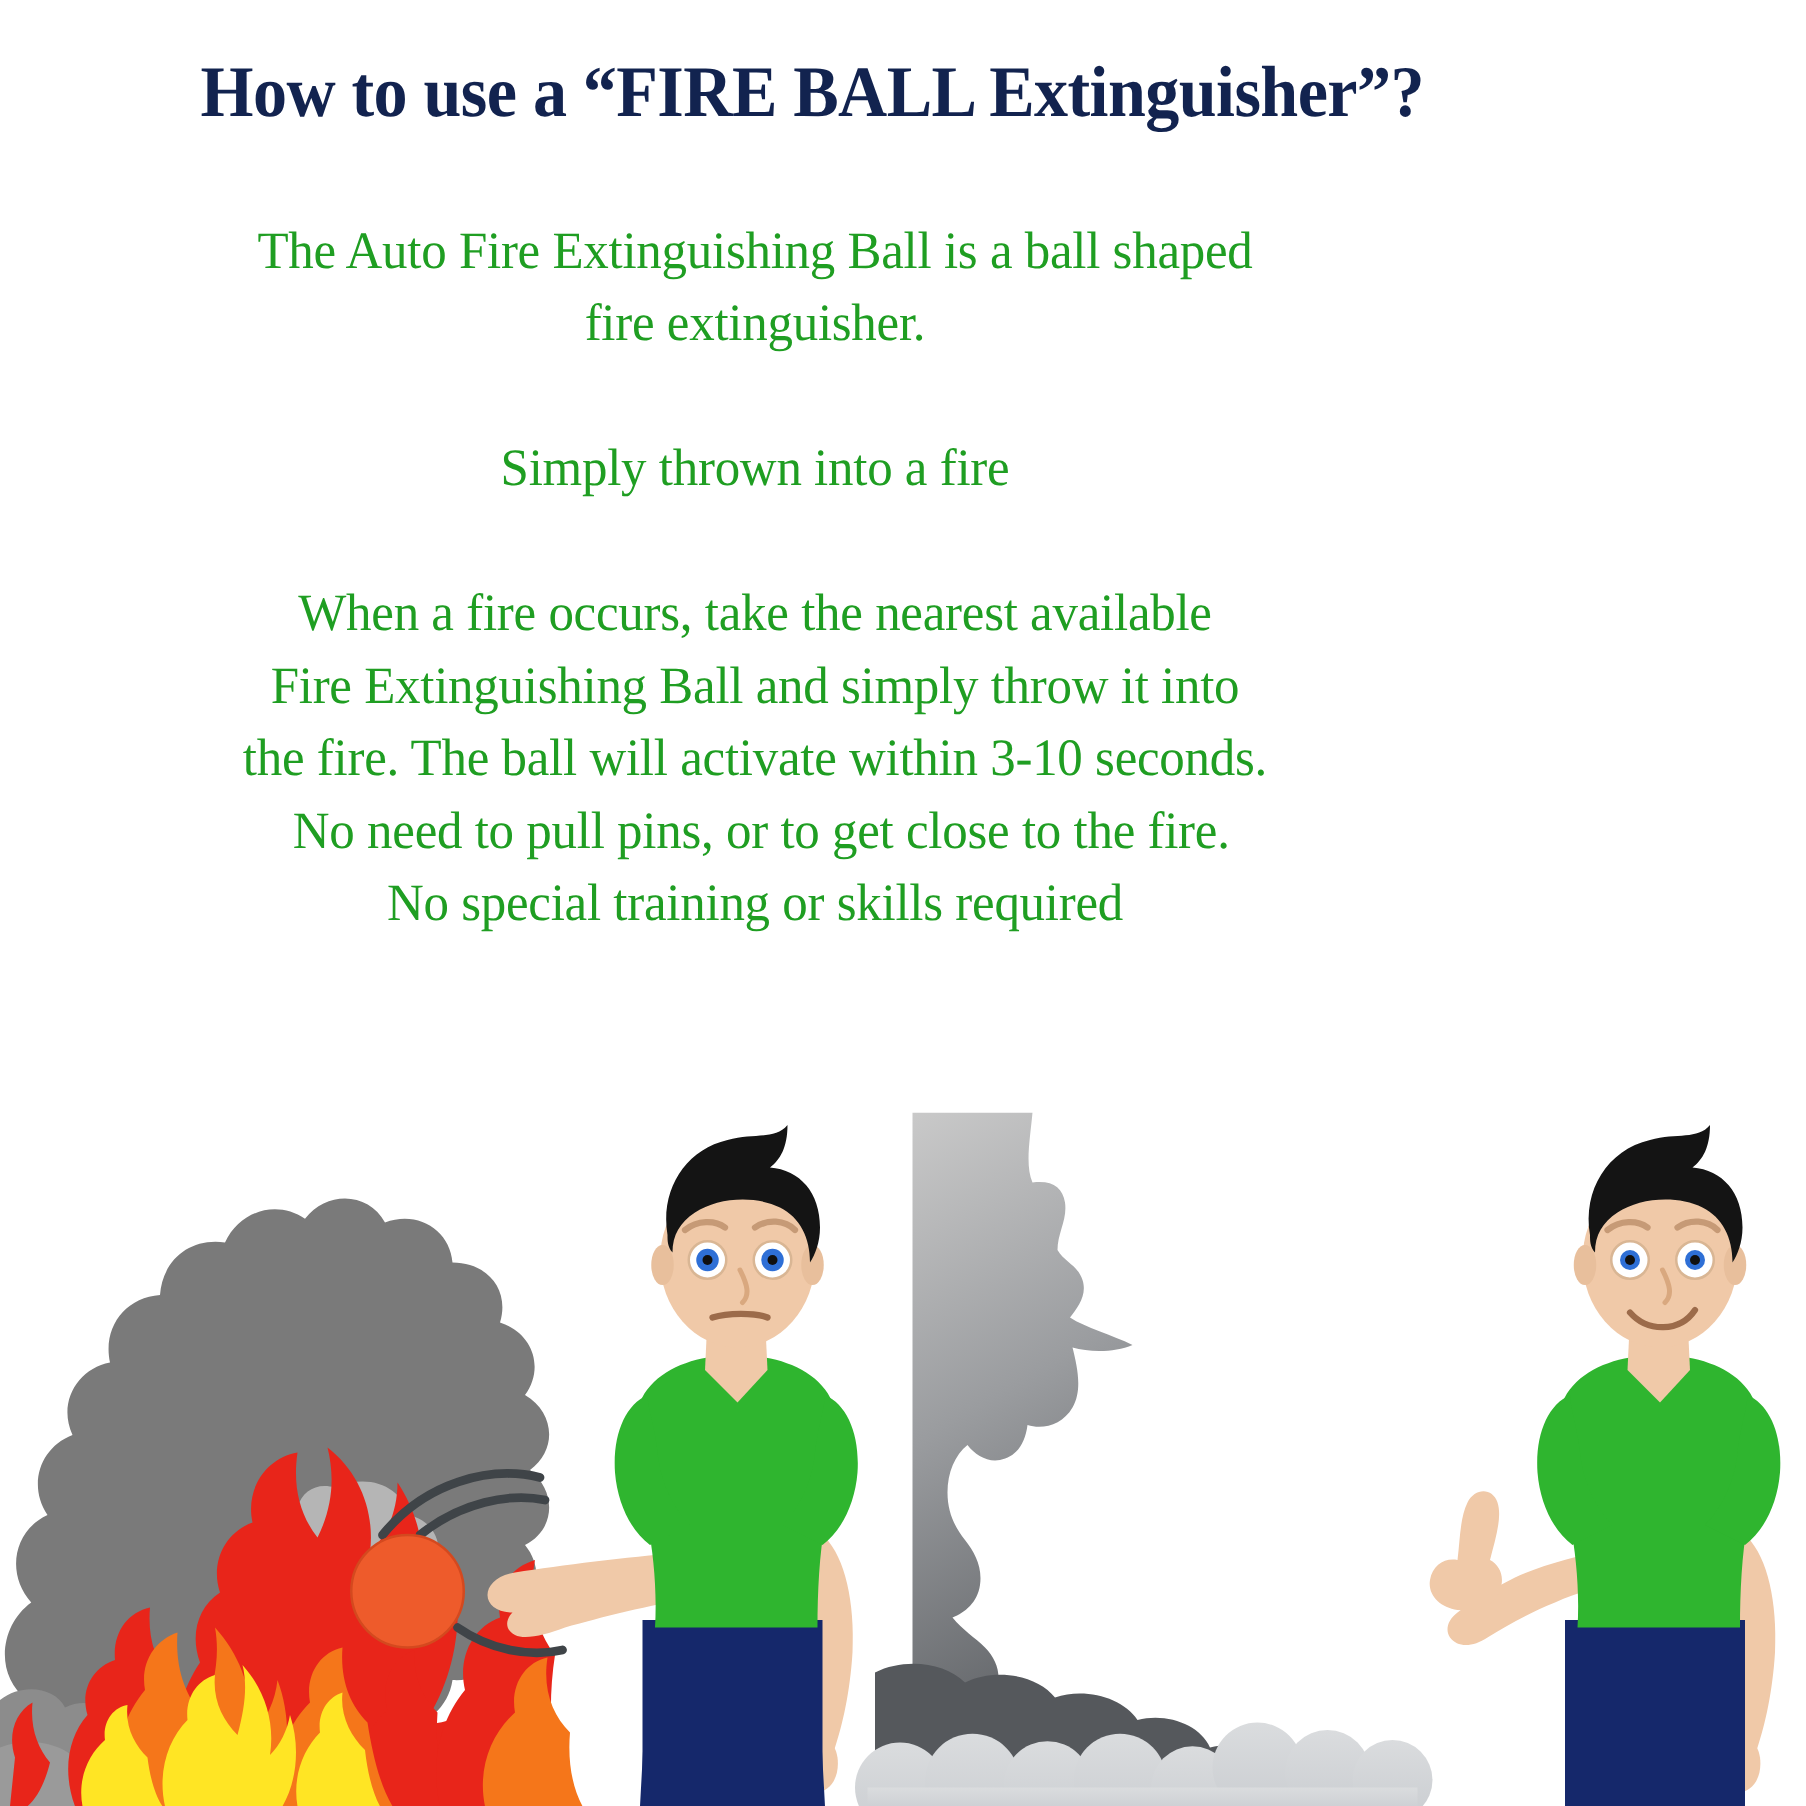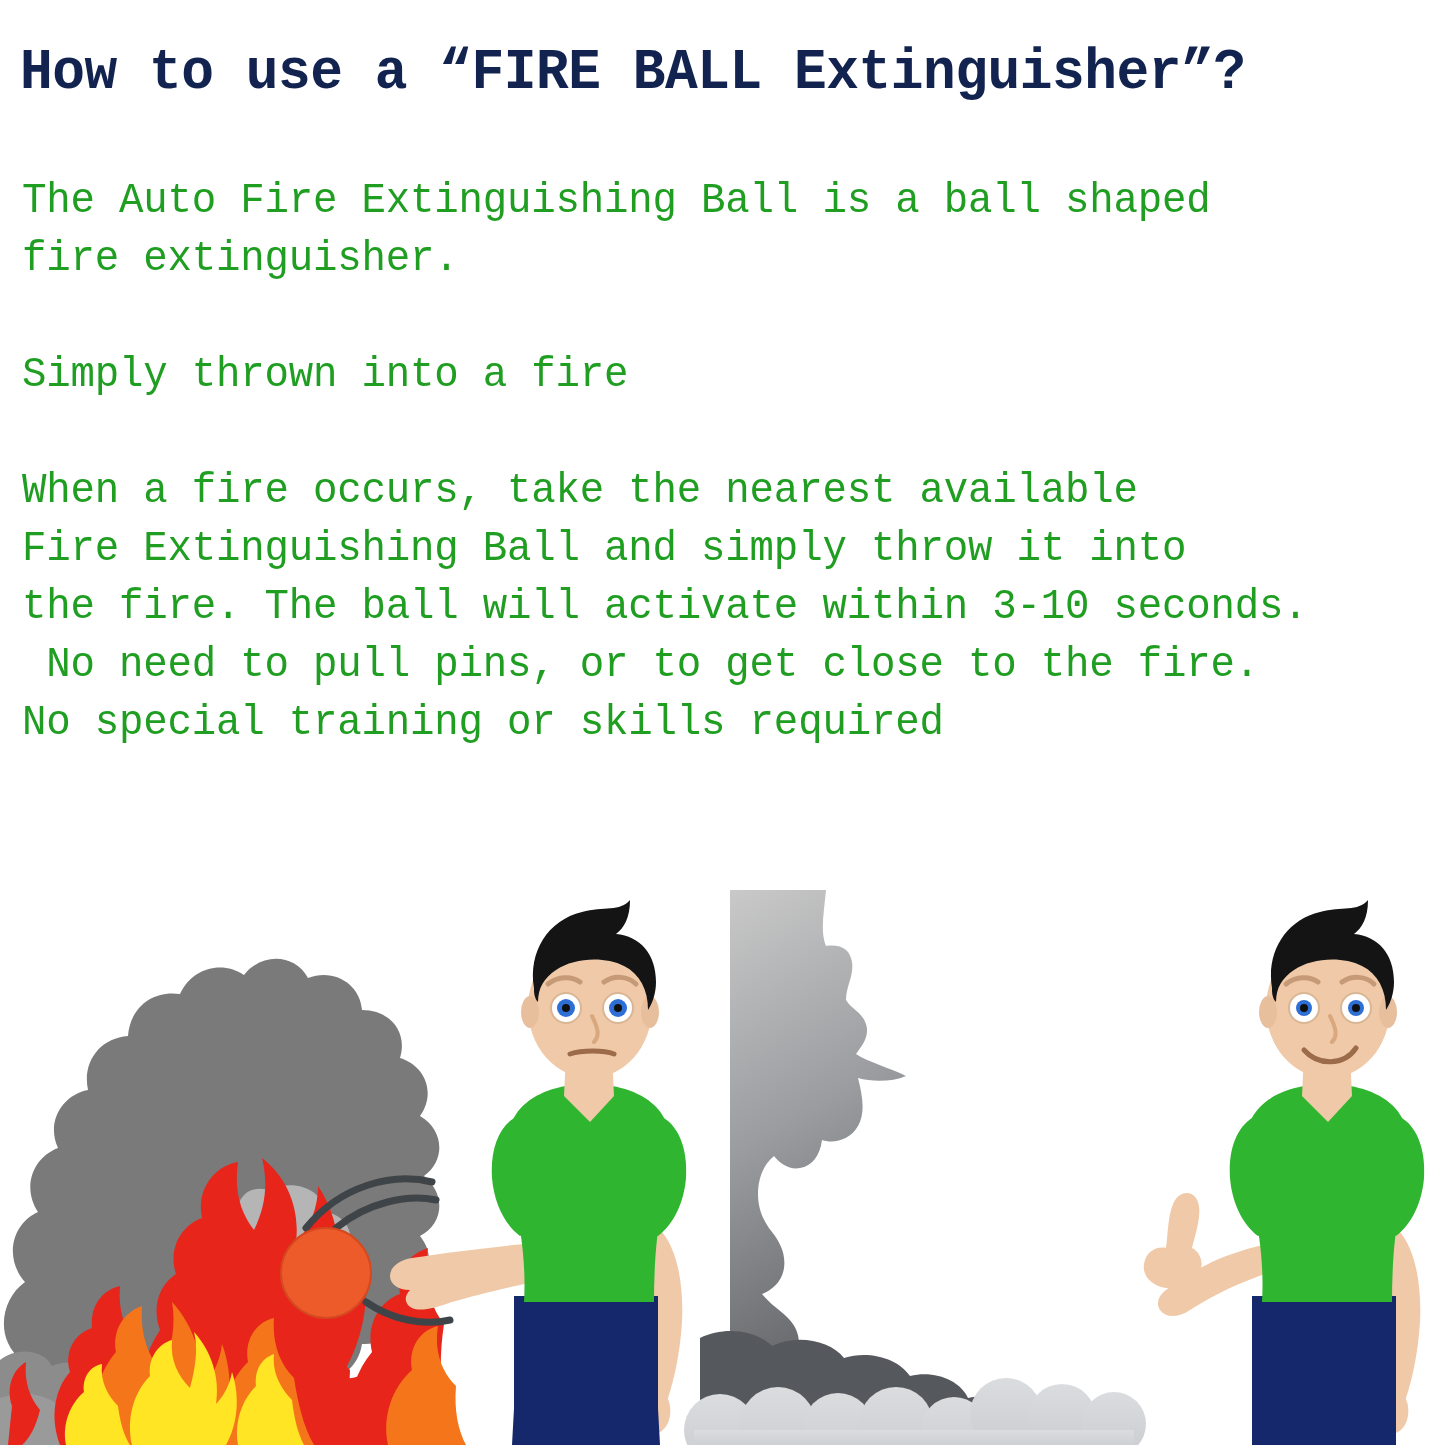--- a/index.html
+++ b/index.html
@@ -6,21 +6,22 @@
     margin: 0;
     padding: 0;
     background: #ffffff;
   }
   #page {
     position: relative;
     width: 1445px;
     height: 1445px;
     background: #ffffff;
     overflow: hidden;
-    font-family: Liberation Mono, monospace;
+    font-family: Liberation Serif, serif;
+    text-align: center;
   }
 
   
   #title {
     position: absolute;
     left: 20px;
     top: 40px;
     width: 1340px;
     font-size: 58px;
     font-weight: bold;

